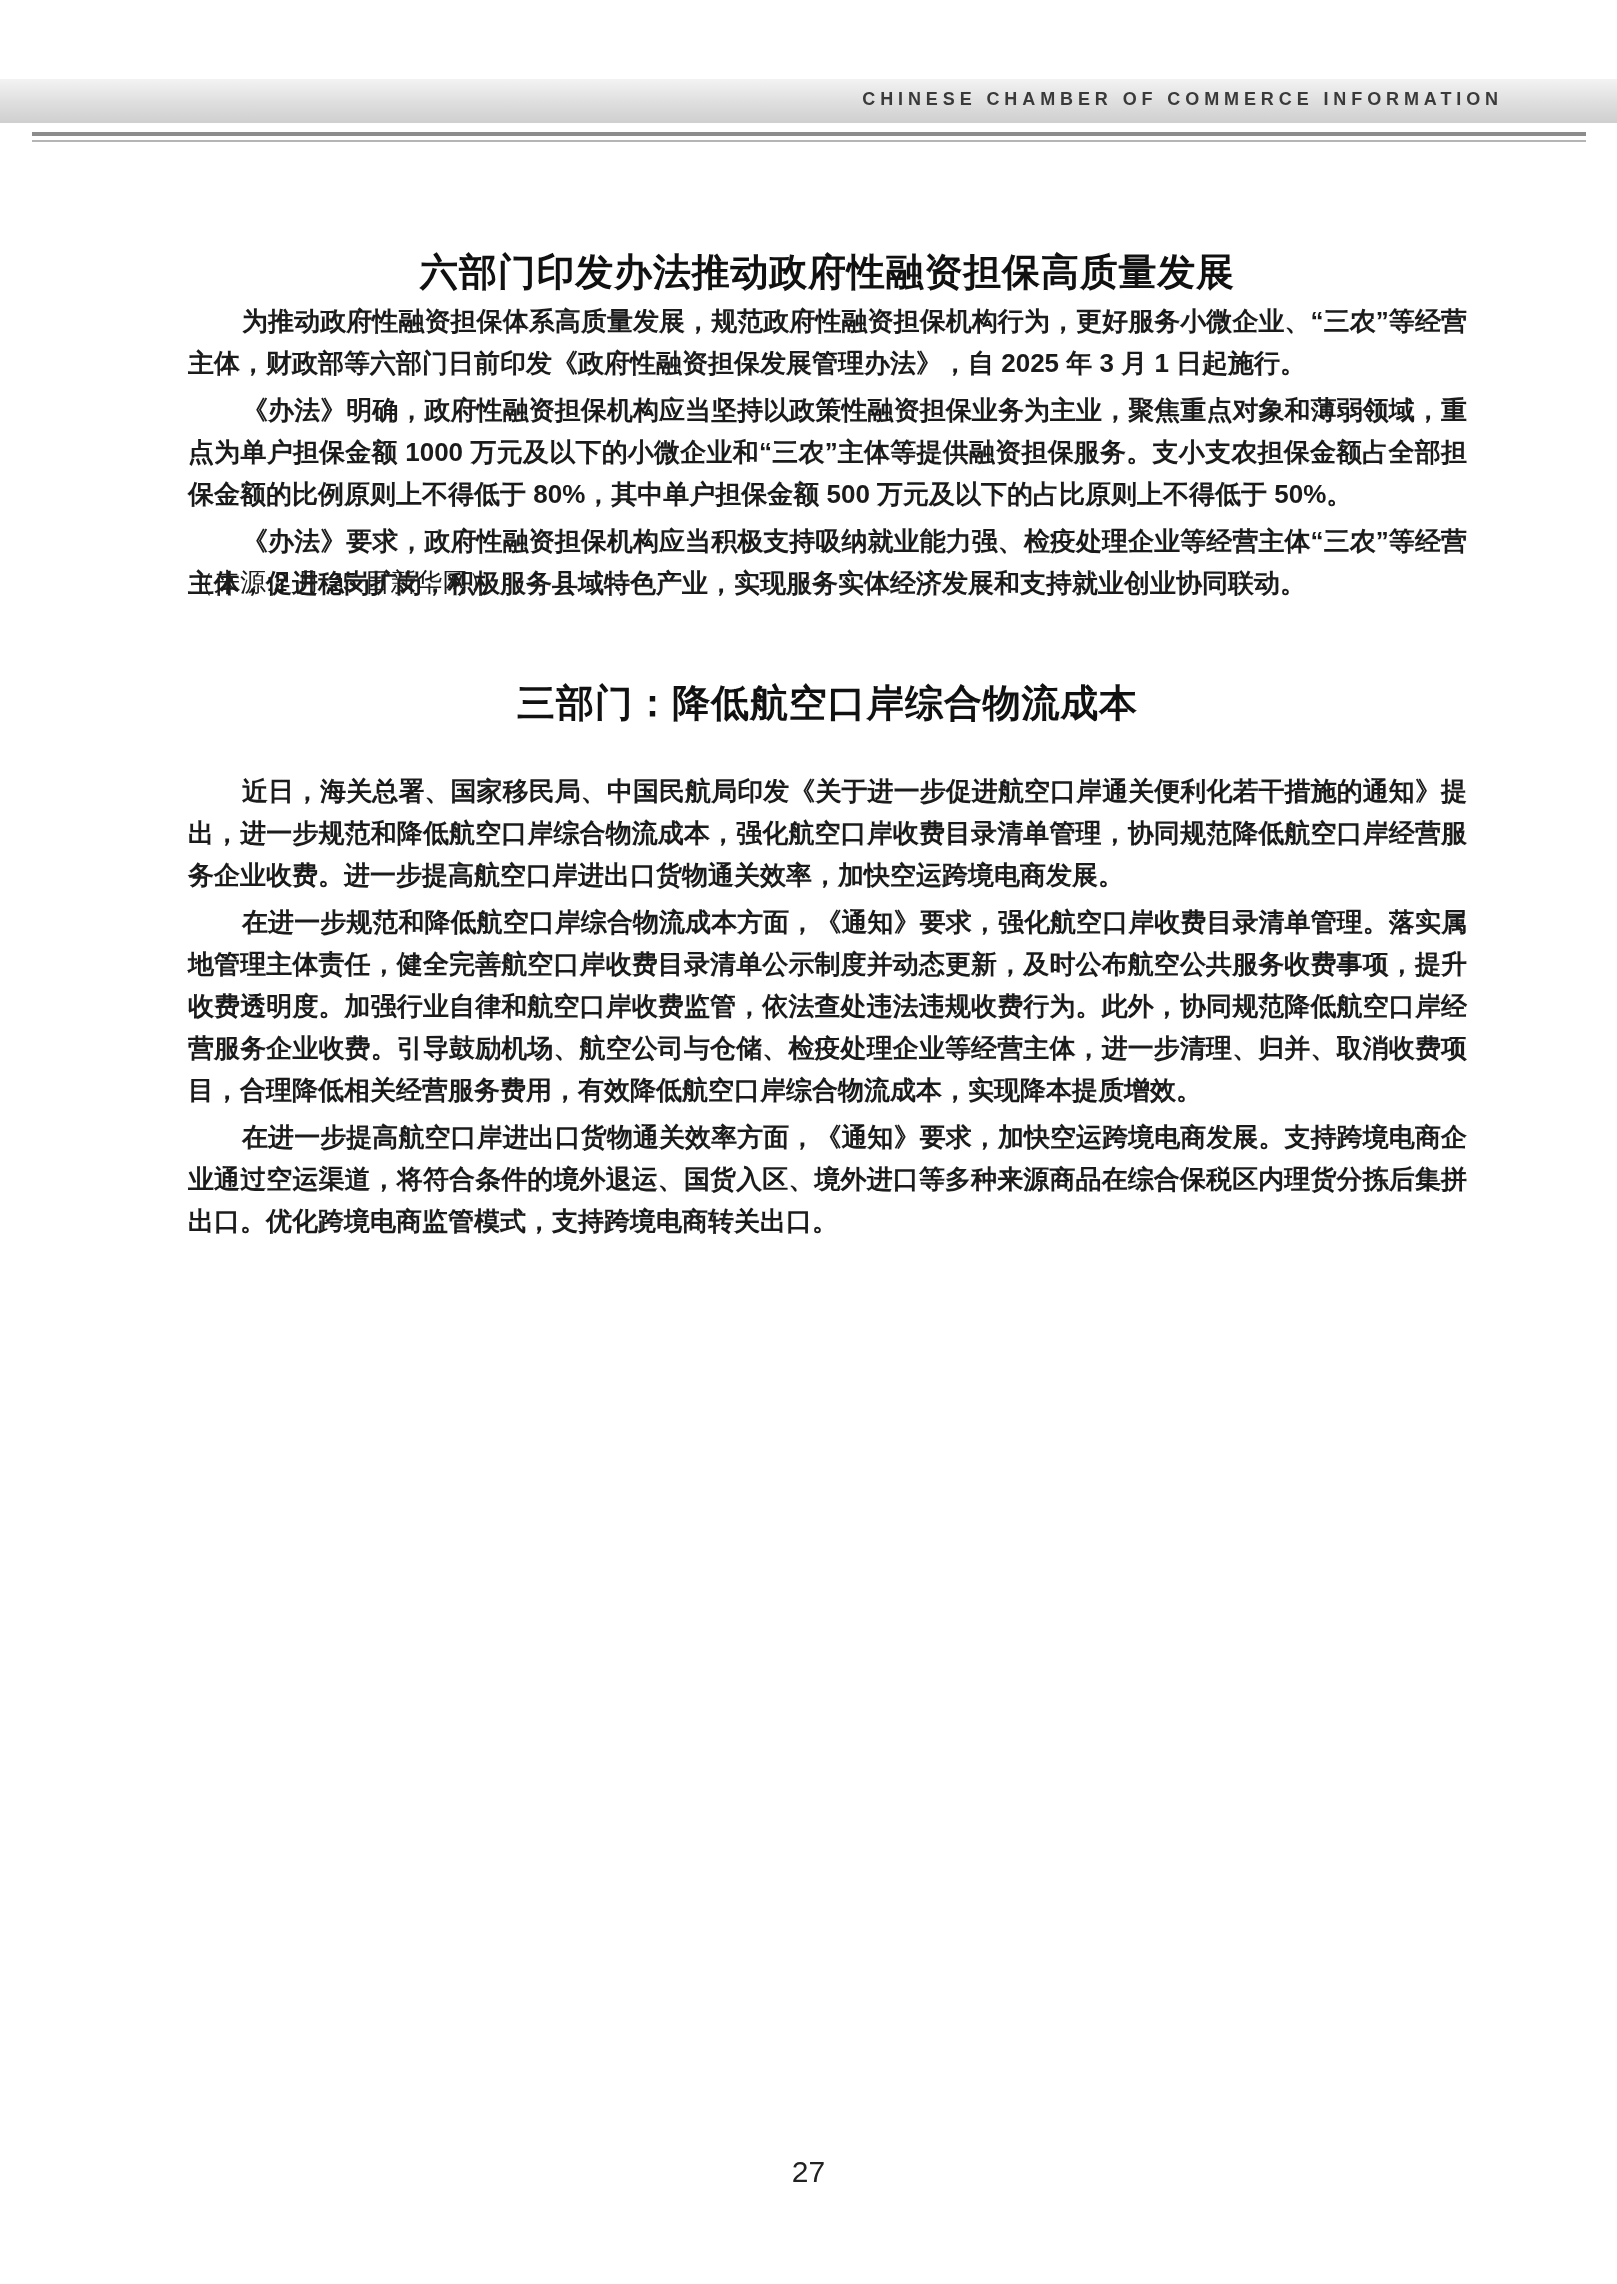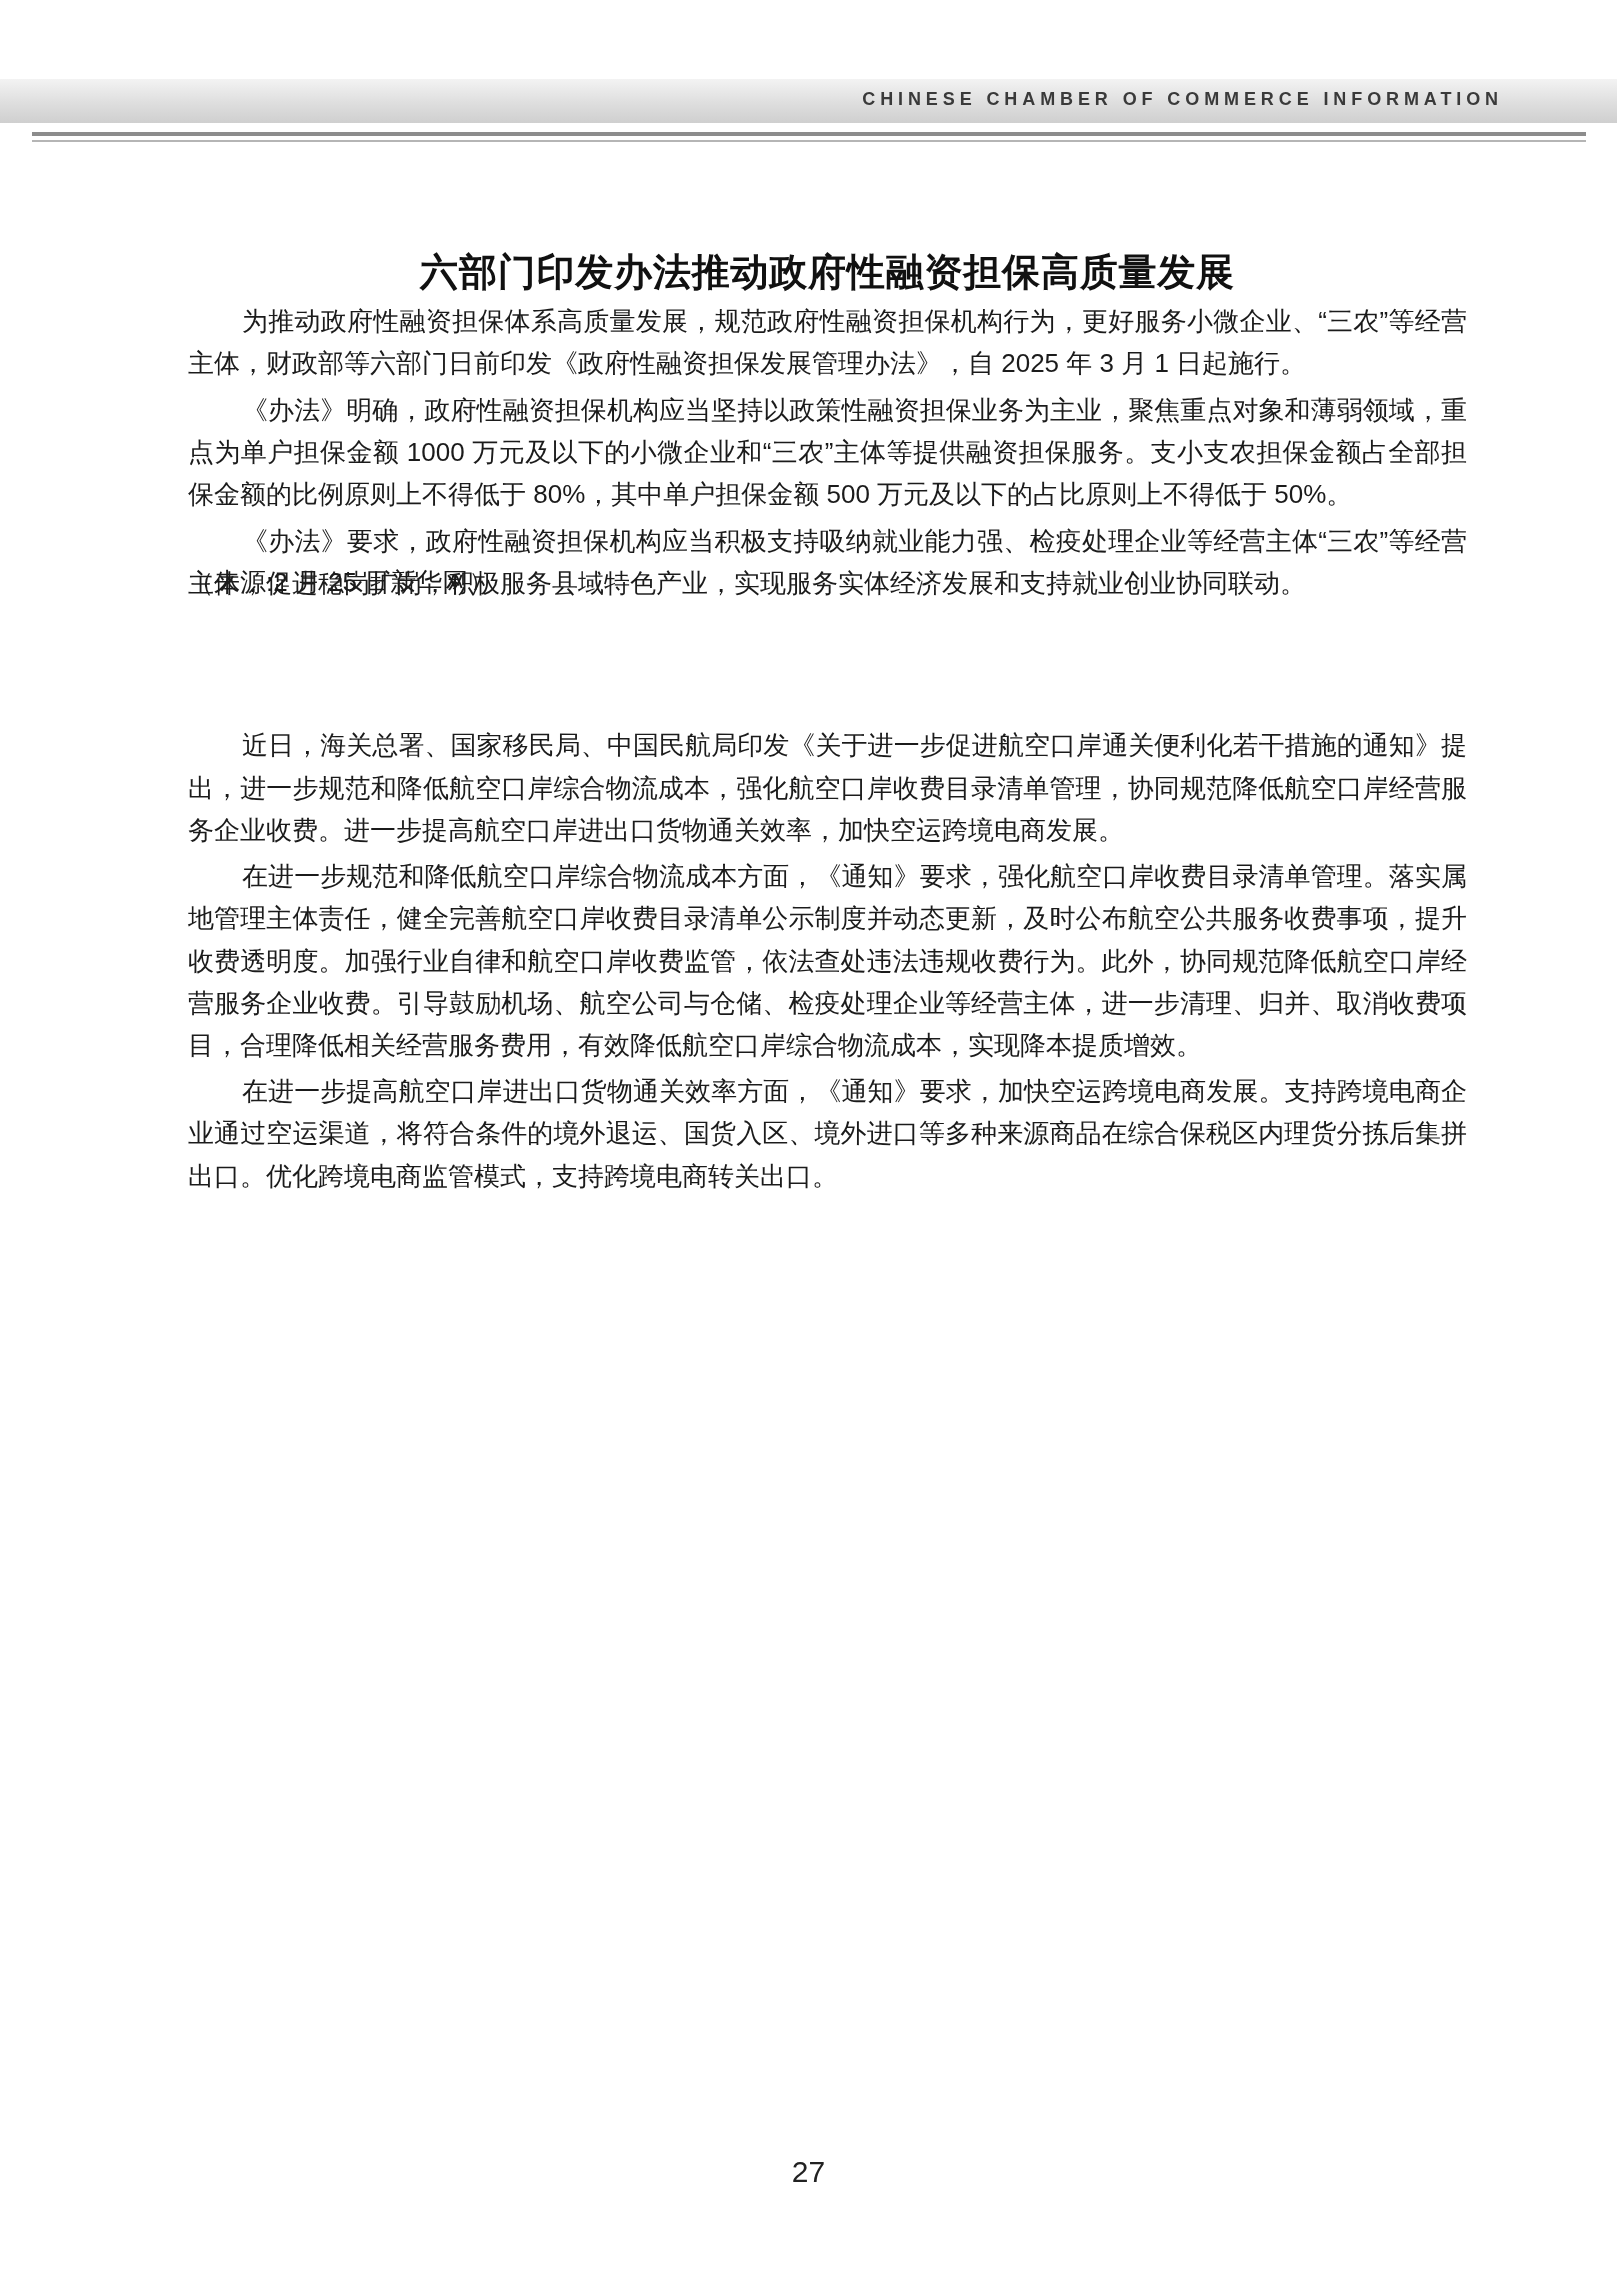--- a/index.html
+++ b/index.html
@@ -80,20 +80,21 @@
   }
 
   p.para {
     margin: 0;
     font-size: 26px;
     line-height: 1.62;
     text-align: justify;
     text-justify: inter-ideograph;
     text-indent: 54px;
     color: #1b1b1b;
+    font-weight: bold;
   }
 
   .article-1 .para { margin-top: 4.5px; }
   .article-1 { margin-top: 47px; }
 
   .source-line {
     margin: 0;
     font-size: 26px;
     line-height: 1.62;
     text-align: left;
@@ -131,20 +132,21 @@
 
     <section class="article-1">
       <h1 class="article-title">六部门印发办法推动政府性融资担保高质量发展</h1>
       <p class="para">为推动政府性融资担保体系高质量发展，规范政府性融资担保机构行为，更好服务小微企业、“三农”等经营主体，财政部等六部门日前印发《政府性融资担保发展管理办法》，自 2025 年 3 月 1 日起施行。</p>
       <p class="para">《办法》明确，政府性融资担保机构应当坚持以政策性融资担保业务为主业，聚焦重点对象和薄弱领域，重点为单户担保金额 1000 万元及以下的小微企业和“三农”主体等提供融资担保服务。支小支农担保金额占全部担保金额的比例原则上不得低于 80%，其中单户担保金额 500 万元及以下的占比原则上不得低于 50%。</p>
       <p class="para">《办法》要求，政府性融资担保机构应当积极支持吸纳就业能力强、检疫处理企业等经营主体“三农”等经营主体，促进稳岗扩岗，积极服务县域特色产业，实现服务实体经济发展和支持就业创业协同联动。</p>
       <p class="source-line">（来源:2 月 25 日新华网）</p>
     </section>
 
     <section class="article-2">
+      <h1 class="article-title second">三部门：降低航空口岸综合物流成本</h1>
       <div class="title-gap"></div>
       <p class="para">近日，海关总署、国家移民局、中国民航局印发《关于进一步促进航空口岸通关便利化若干措施的通知》提出，进一步规范和降低航空口岸综合物流成本，强化航空口岸收费目录清单管理，协同规范降低航空口岸经营服务企业收费。进一步提高航空口岸进出口货物通关效率，加快空运跨境电商发展。</p>
       <p class="para">在进一步规范和降低航空口岸综合物流成本方面，《通知》要求，强化航空口岸收费目录清单管理。落实属地管理主体责任，健全完善航空口岸收费目录清单公示制度并动态更新，及时公布航空公共服务收费事项，提升收费透明度。加强行业自律和航空口岸收费监管，依法查处违法违规收费行为。此外，协同规范降低航空口岸经营服务企业收费。引导鼓励机场、航空公司与仓储、检疫处理企业等经营主体，进一步清理、归并、取消收费项目，合理降低相关经营服务费用，有效降低航空口岸综合物流成本，实现降本提质增效。</p>
       <p class="para">在进一步提高航空口岸进出口货物通关效率方面，《通知》要求，加快空运跨境电商发展。支持跨境电商企业通过空运渠道，将符合条件的境外退运、国货入区、境外进口等多种来源商品在综合保税区内理货分拣后集拼出口。优化跨境电商监管模式，支持跨境电商转关出口。</p>
     </section>
 
   </div>
 
   <div class="page-number">27</div>
 

